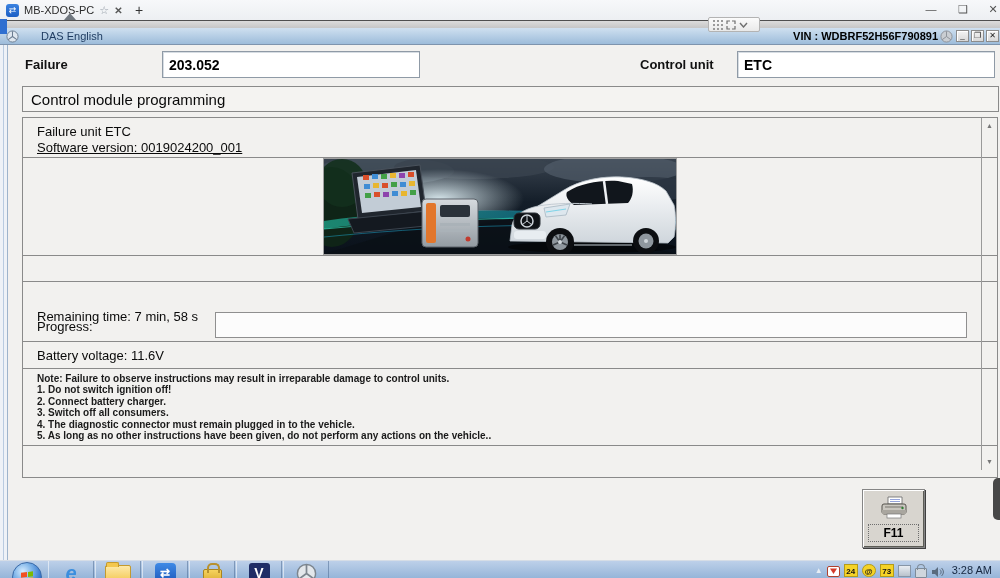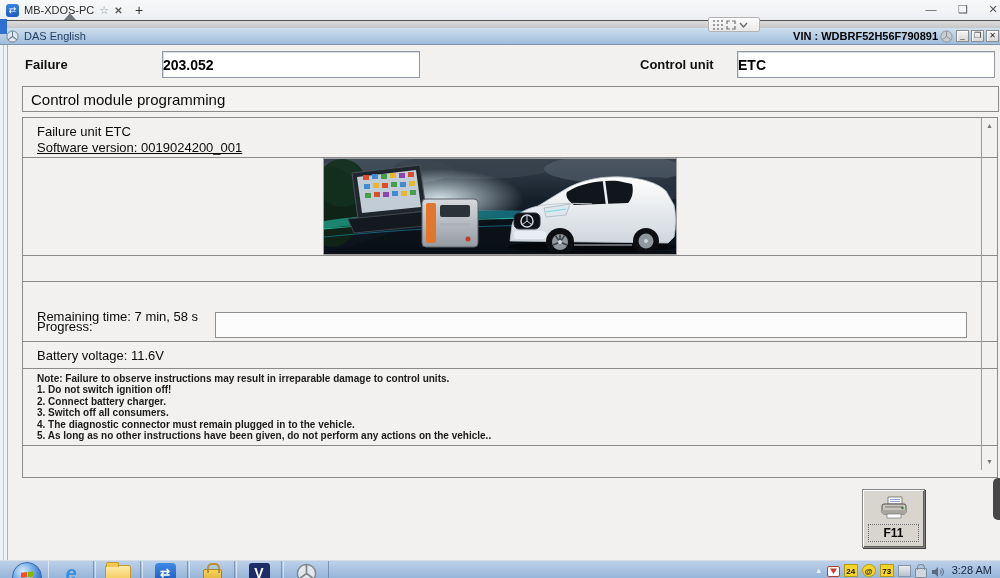--- a/index.html
+++ b/index.html
@@ -23,35 +23,35 @@
   .greystrip{left:0;top:20px;width:1000px;height:8px;background:linear-gradient(#dcdcdc,#c6c6c6);border-top:1px solid #4f4f4f;box-sizing:border-box;}
 
   
   .miniwidget{left:708px;top:17px;width:52px;height:15px;background:linear-gradient(#fbfbfb,#e9e9e9);
               border:1px solid #b3b3b3;border-radius:2px;display:flex;align-items:center;gap:3px;padding:0 3px;box-sizing:border-box;z-index:5;}
   .dotgrid{width:11px;height:11px;background-image:radial-gradient(#9a9a9a 1px, transparent 1.2px);background-size:4px 4px;}
 
   
   .dastitle{left:0;top:28px;width:1000px;height:17px;background:linear-gradient(#cfe0f0,#9dbcda);
             border-bottom:1px solid #7e94ad;box-sizing:border-box;display:flex;align-items:center;}
-  .dastitle-text{font-size:11px;color:#1d3a5f;margin-left:5px;}
+  .dastitle-text{font-size:11px;color:#1d3a5f;margin-left:22px;}
   .vin-text{position:absolute;right:62px;top:2px;font-size:11px;font-weight:bold;color:#000;margin-left:22px;}
   .mini-btn{position:absolute;top:2px;width:13px;height:12px;background:linear-gradient(#f4f4f4,#d8d8d8);
             border:1px solid #8c8c8c;box-shadow:inset 1px 1px 0 #fff;font-size:8px;line-height:10px;text-align:center;color:#222;box-sizing:border-box;}
 
   
   .leftframe{left:0;top:45px;width:8px;height:515px;background:#eef2f7;border-right:1px solid #9eb4cc;box-sizing:border-box;}
   .leftframe-inner{left:3px;top:45px;width:1px;height:515px;background:#b9cbe0;}
   .leftnub{left:0;top:19px;width:7px;height:15px;background:#2f6fd0;}
 
   
   .fieldlabel{font-size:13px;font-weight:bold;color:#111;}
   .fieldbox{background:#fff;border:1px solid #8f9aa6;box-shadow:inset 1px 1px 0 #d7dde3;
             font-family:"Liberation Sans",sans-serif;font-size:14px;font-weight:bold;color:#000;
-            padding:0 0 0 0;box-sizing:border-box;outline:none;}
+            padding:0 0 0 6px;box-sizing:border-box;outline:none;}
   .pagetitlebox{left:22px;top:86px;width:977px;height:26px;border:1px solid #8a8a8a;box-sizing:border-box;
                 display:flex;align-items:center;background:#f4f3f1;}
   .pagetitle{font-size:15px;color:#0a0a0a;margin-left:8px;}
 
   .mainpanel{left:22px;top:117px;width:976px;height:361px;border:1px solid #8a8a8a;box-sizing:border-box;background:#f2f1ef;}
   .hline{left:23px;width:974px;height:1px;background:#8a8a8a;}
   .bodytext{font-size:13px;color:#0a0a0a;}
   .notetext{font-size:10px;font-weight:bold;color:#1a1a1a;line-height:11.4px;}
 
   .banner{left:323px;top:158px;width:354px;height:97px;border:1px solid #a0a0a0;box-sizing:border-box;background:#0b121c;}

